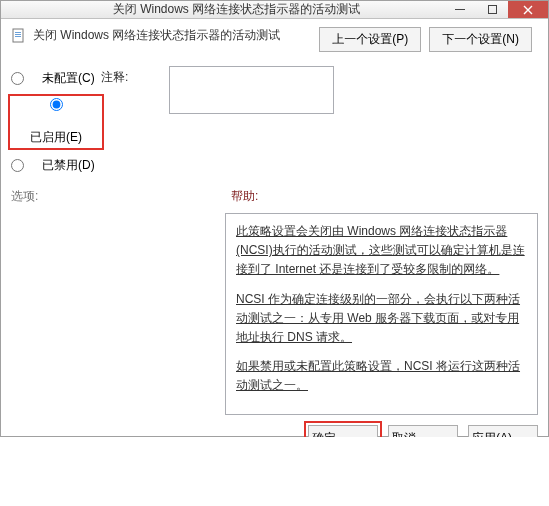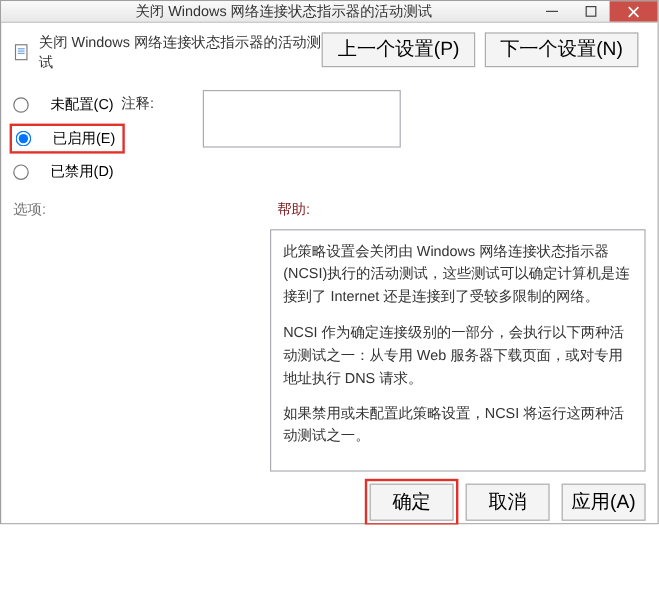--- a/index.html
+++ b/index.html
@@ -13,35 +13,35 @@
   .winbtn.close { background: #c94f48; color: #fff; width: 40px; }
   .winbtn .mline { width: 10px; height: 1px; background: #444; }
   .winbtn .mbox { width: 9px; height: 9px; border: 1px solid #444; }
   .winbtn.close svg { display:block; }
   .content { flex: 1; padding: 8px 10px 10px 10px; display: flex; flex-direction: column; }
   .header-row { display: flex; align-items: flex-start; }
   .header-left { display: flex; align-items: center; gap: 6px; flex: 1; }
   .doc-icon { width: 16px; height: 16px; }
   .header-title { font-size: 12px; color: #333; }
   .nav-buttons { display: flex; gap: 8px; margin-right: 6px; }
-  .btn { background: #f4f4f4; border: 1px solid #adadad; padding: 3px 12px; font-size: 16px; cursor: pointer; min-width: 84px; text-align: center; }
+  .btn { background: #f4f4f4; border: 1px solid #adadad; padding: 3px 12px; font-size: 12px; cursor: pointer; min-width: 84px; text-align: left; }
   .config-area { display: flex; margin-top: 14px; }
   .radio-col { width: 90px; display: flex; flex-direction: column; gap: 10px; padding-top: 4px; }
   .radio-item { display: flex; align-items: center; gap: 18px; cursor: pointer; }
   .radio-item input { cursor: pointer; }
-  .radio-item.hl { outline: 2px solid #e0322b; outline-offset: 1px; padding: 1px 2px; }
+  .radio-item.hl { outline: 2px solid #e0322b; outline-offset: 1px; padding: 1px 2px; flex-direction: column; }
   .right-col { flex: 1; display: flex; gap: 8px; }
   .row-inline { display: flex; align-items: flex-start; gap: 6px; }
   .row-inline .lbl { width: 62px; padding-top: 3px; color: #333; }
   .textarea { flex: 1; height: 48px; border: 1px solid #abadb3; background: #fff; padding: 2px 4px; font-size: 12px; resize: none; font-family: inherit; }
   .platform-input { flex: 1; height: 22px; border: 1px solid #abadb3; background: #fff; padding: 2px 4px; font-size: 12px; font-family: inherit; }
   .mid-labels { display: flex; margin-top: 14px; }
   .mid-labels .l { width: 220px; color: #737373; }
   .mid-labels .r { color: #7f1d1d; }
-  .help-area { flex: 1; margin-top: 8px; margin-left: 214px; border: 1px solid #abadb3; background: #fff; padding: 8px 10px; font-size: 12px; line-height: 1.6; color: #333; overflow-y: auto; }
+  .help-area { flex: 1; margin-top: 8px; margin-left: 214px; border: 1px solid #abadb3; background: #fff; padding: 8px 10px; font-size: 12px; line-height: 1.6; color: #333; overflow-y: auto; text-decoration: underline; }
   .help-area p { margin-bottom: 10px; }
   .footer { display: flex; justify-content: flex-end; gap: 10px; padding-top: 10px; }
   .footer .btn { min-width: 70px; padding: 4px 3px; }
   .footer .btn.hl { outline: 2px solid #e0322b; outline-offset: 2px; }
 </style>
 </head>
 <body>
 
 <div class="window">
 

